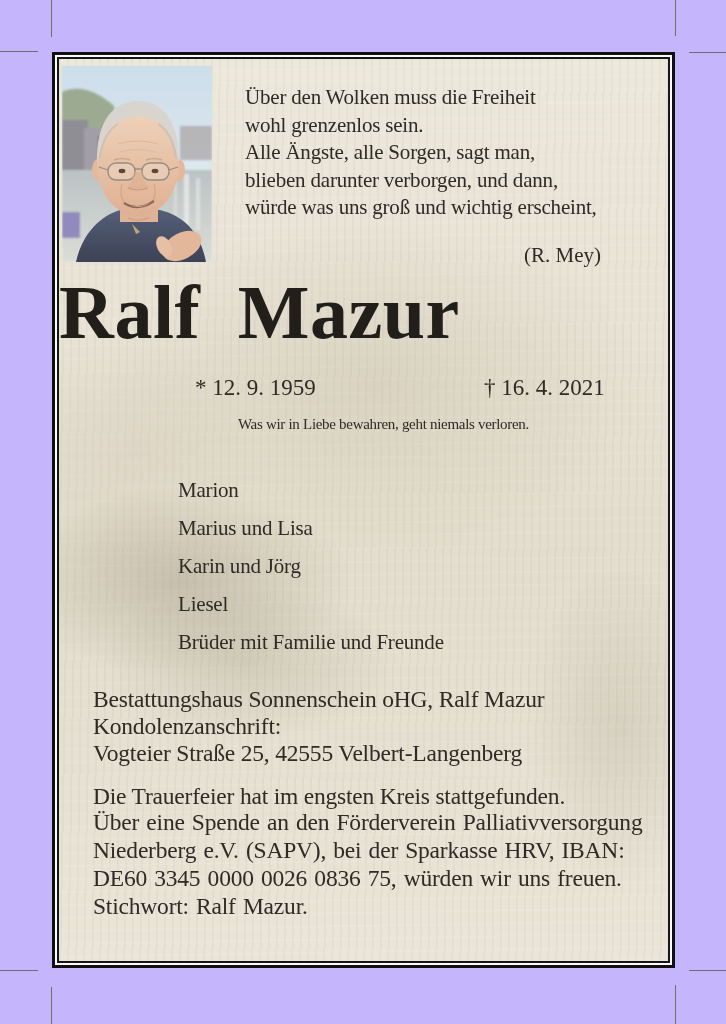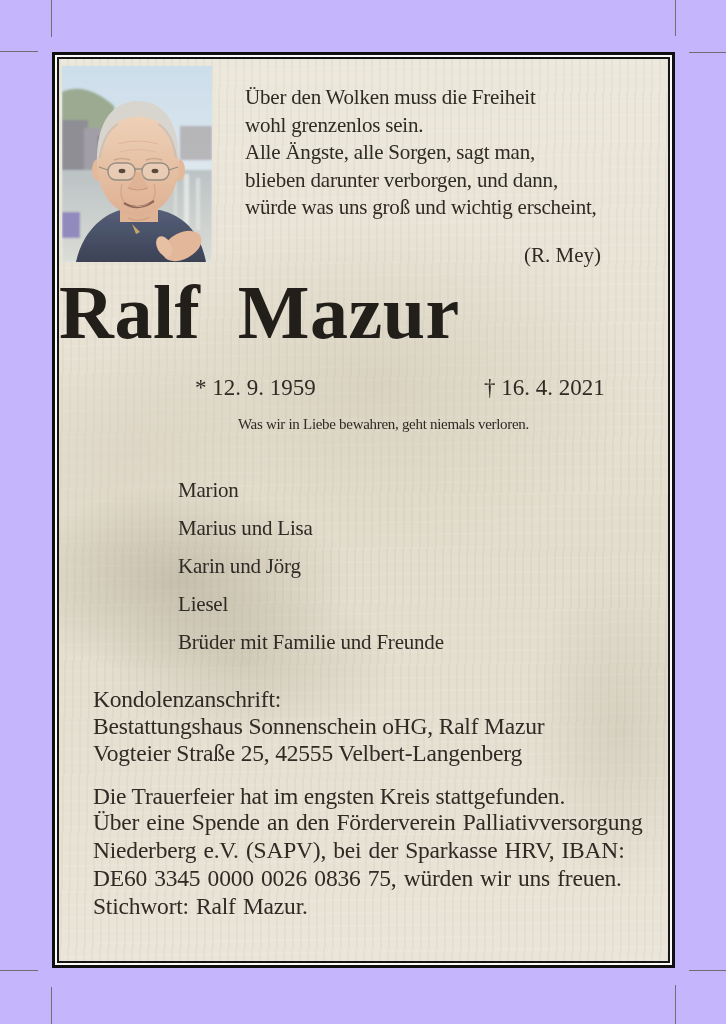--- a/index.html
+++ b/index.html
@@ -181,22 +181,22 @@
 
         <div class="mourners">
           <div>Marion</div>
           <div>Marius und Lisa</div>
           <div>Karin und Jörg</div>
           <div>Liesel</div>
           <div>Brüder mit Familie und Freunde</div>
         </div>
 
         <div class="condolence">
+          <div>Bestattungshaus Sonnenschein oHG, Ralf Mazur</div>
           <div>Kondolenzanschrift:</div>
-          <div>Bestattungshaus Sonnenschein oHG, Ralf Mazur</div>
           <div>Vogteier Straße 25, 42555 Velbert-Langenberg</div>
         </div>
 
         <div class="funeral">Die Trauerfeier hat im engsten Kreis stattgefunden.</div>
 
         <div class="donation">
           <div>Über eine Spende an den Förderverein Palliativversorgung</div>
           <div>Niederberg e.V. (SAPV), bei der Sparkasse HRV, IBAN:</div>
           <div>DE60 3345 0000 0026 0836 75, würden wir uns freuen.</div>
           <div>Stichwort: Ralf Mazur.</div>

